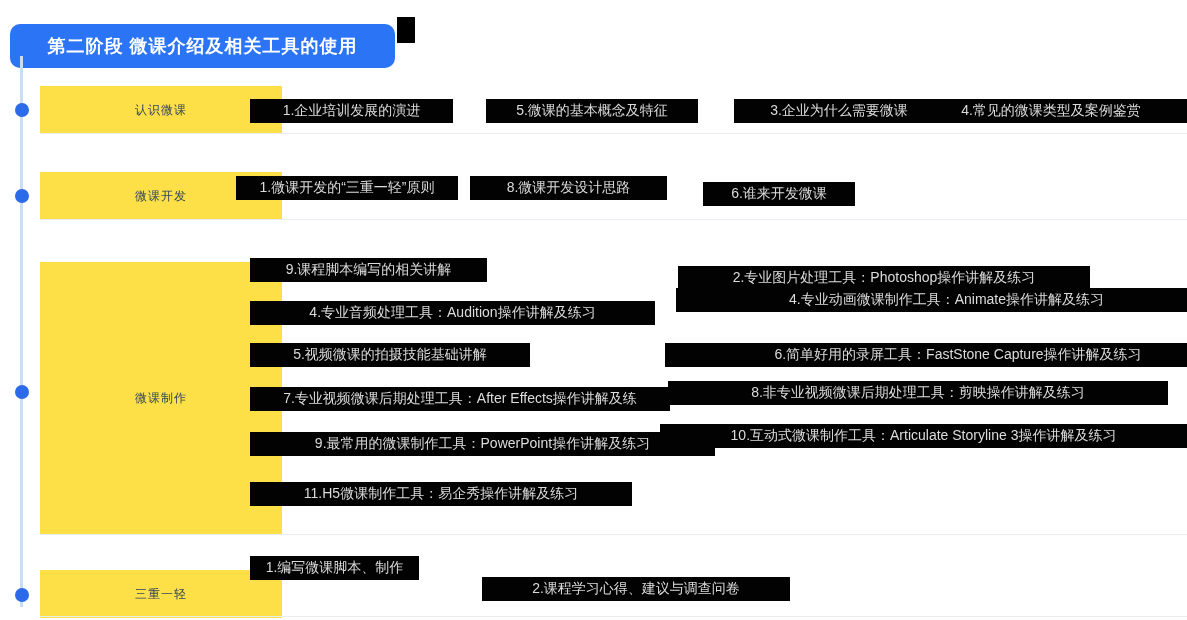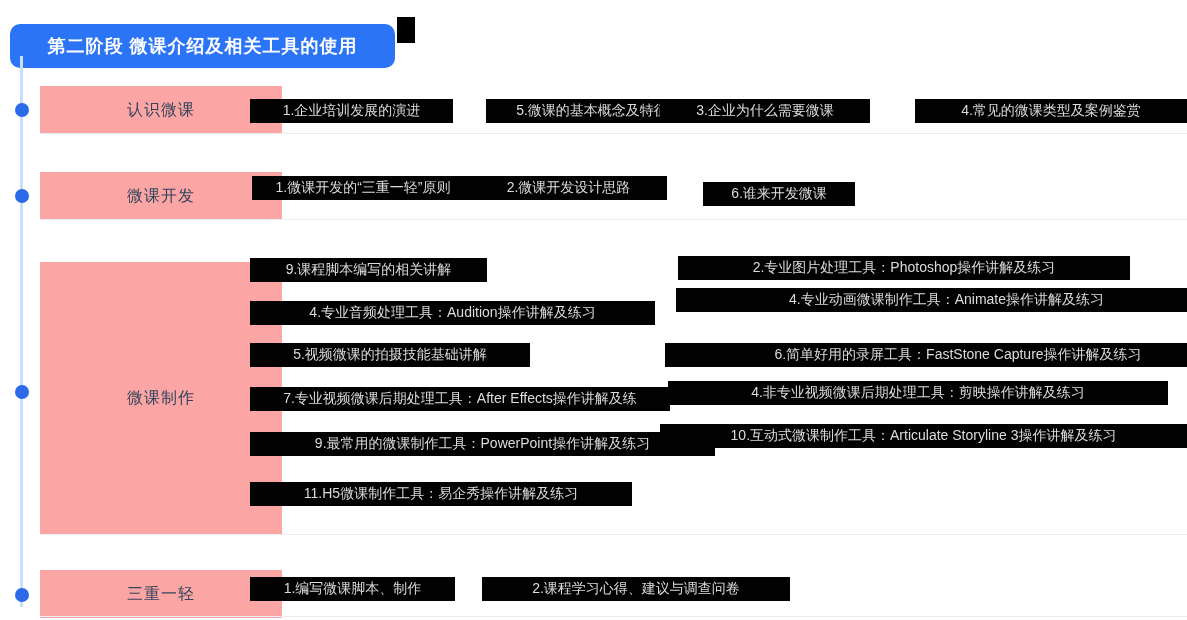--- a/index.html
+++ b/index.html
@@ -17,23 +17,23 @@
   .black-marker{
     position:absolute;left:397px;top:17px;width:18px;height:26px;background:#000000;
   }
   .timeline-line{
     position:absolute;left:20px;top:56px;width:3px;height:551px;background:#c9ddf5;
   }
   .timeline-dot{
     position:absolute;width:14px;height:14px;border-radius:50%;background:#2b6ae8;left:15px;
   }
   .stage-label{
-    position:absolute;left:40px;width:242px;background:#fca5a5;
+    position:absolute;left:40px;width:242px;background:#fde047;
     display:flex;align-items:center;justify-content:center;
-    color:#32455c;font-size:16px;letter-spacing:1px;
+    color:#32455c;font-size:12px;letter-spacing:1px;
   }
   .section-divider{
     position:absolute;left:40px;width:1147px;height:1px;background:#e9edf2;
   }
   .item{
     position:absolute;height:24px;background:#020202;
     display:flex;align-items:center;justify-content:center;
     color:#dcdcdc;font-size:14px;white-space:nowrap;overflow:hidden;
   }
 </style>
@@ -56,33 +56,33 @@
 <div class="stage-label" style="top:262px;height:273px">微课制作</div>
 <div class="stage-label" style="top:570px;height:48px">三重一轻</div>
 
 <div class="section-divider" style="top:133px"></div>
 <div class="section-divider" style="top:219px"></div>
 <div class="section-divider" style="top:534px"></div>
 <div class="section-divider" style="top:616px"></div>
 
 <div class="item" style="left:250px;top:99px;width:203px">1.企业培训发展的演进</div>
 <div class="item" style="left:486px;top:99px;width:212px">5.微课的基本概念及特征</div>
-<div class="item" style="left:660px;top:99px;width:210px">3.企业为什么需要微课</div>
+<div class="item" style="left:734px;top:99px;width:210px">3.企业为什么需要微课</div>
 <div class="item" style="left:915px;top:99px;width:272px">4.常见的微课类型及案例鉴赏</div>
 
-<div class="item" style="left:252px;top:176px;width:222px">1.微课开发的“三重一轻”原则</div>
-<div class="item" style="left:470px;top:176px;width:197px">2.微课开发设计思路</div>
+<div class="item" style="left:236px;top:176px;width:222px">1.微课开发的“三重一轻”原则</div>
+<div class="item" style="left:470px;top:176px;width:197px">8.微课开发设计思路</div>
 <div class="item" style="left:703px;top:182px;width:152px">6.谁来开发微课</div>
 
 <div class="item" style="left:250px;top:258px;width:237px">9.课程脚本编写的相关讲解</div>
-<div class="item" style="left:678px;top:256px;width:452px">2.专业图片处理工具：Photoshop操作讲解及练习</div>
+<div class="item" style="left:678px;top:266px;width:412px">2.专业图片处理工具：Photoshop操作讲解及练习</div>
 <div class="item" style="left:250px;top:301px;width:405px">4.专业音频处理工具：Audition操作讲解及练习</div>
 <div class="item" style="left:676px;top:288px;width:541px">4.专业动画微课制作工具：Animate操作讲解及练习</div>
 <div class="item" style="left:250px;top:343px;width:280px">5.视频微课的拍摄技能基础讲解</div>
 <div class="item" style="left:665px;top:343px;width:586px">6.简单好用的录屏工具：FastStone Capture操作讲解及练习</div>
 <div class="item" style="left:250px;top:387px;width:420px">7.专业视频微课后期处理工具：After Effects操作讲解及练</div>
-<div class="item" style="left:668px;top:381px;width:500px">4.非专业视频微课后期处理工具：剪映操作讲解及练习</div>
+<div class="item" style="left:668px;top:381px;width:500px">8.非专业视频微课后期处理工具：剪映操作讲解及练习</div>
 <div class="item" style="left:250px;top:432px;width:465px">9.最常用的微课制作工具：PowerPoint操作讲解及练习</div>
 <div class="item" style="left:660px;top:424px;width:527px">10.互动式微课制作工具：Articulate Storyline 3操作讲解及练习</div>
 <div class="item" style="left:250px;top:482px;width:382px">11.H5微课制作工具：易企秀操作讲解及练习</div>
 
-<div class="item" style="left:250px;top:577px;width:205px">1.编写微课脚本、制作</div>
+<div class="item" style="left:250px;top:556px;width:169px">1.编写微课脚本、制作</div>
 <div class="item" style="left:482px;top:577px;width:308px">2.课程学习心得、建议与调查问卷</div>
 
 </body></html>

